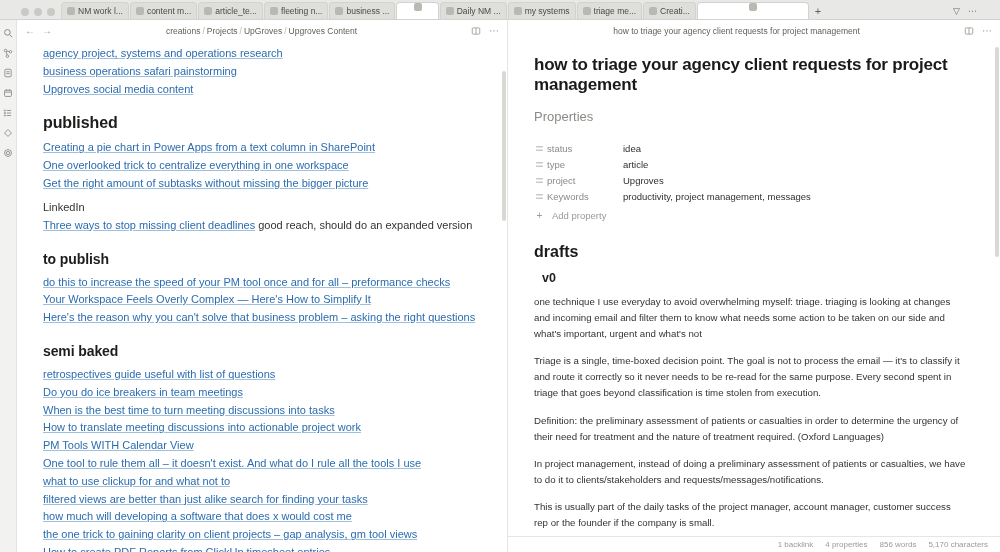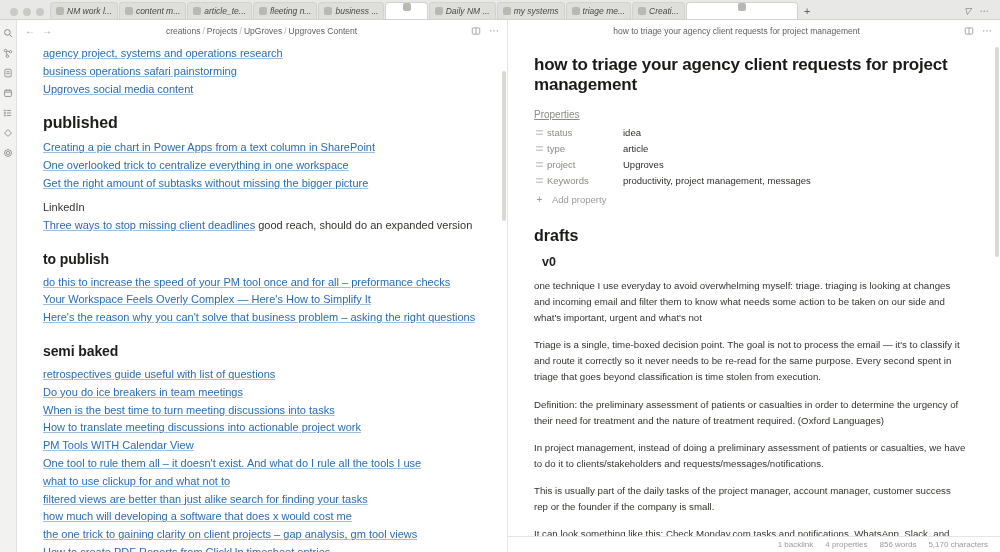--- a/index.html
+++ b/index.html
@@ -22,24 +22,23 @@
     flex-direction: column;
     background: #fbfbfa;
   }
 
   
   .tabstrip {
     height: 20px;
     background: #e8e8e6;
     display: flex;
     align-items: flex-end;
-    padding: 0 6px;
+    padding: 0 17px;
     box-sizing: border-box;
     border-bottom: 1px solid #d2d2ce;
-    font-style: italic;
   }
   .winbtns {
     display: flex;
     align-items: center;
     gap: 5px;
     padding: 0 6px 3px 4px;
   }
   .wb {
     width: 8px; height: 8px; border-radius: 50%;
     background: #c9c9c5;
@@ -212,24 +211,23 @@
 
   
   .doc-title {
     font-size: 17px;
     font-weight: bold;
     color: #1a1a18;
     margin: 10px 0 14px 0;
     letter-spacing: -0.2px;
   }
   .prop-head {
-    font-size: 10px;
+    font-size: 13px;
     color: #8a8a86;
-    margin-bottom: 4px;
-    text-decoration: underline;
+    margin-bottom: 16px;
   }
   .prop-row {
     display: flex;
     align-items: center;
     gap: 2px;
     height: 16px;
     font-size: 9.5px;
   }
   .prop-icon {
     width: 11px;

